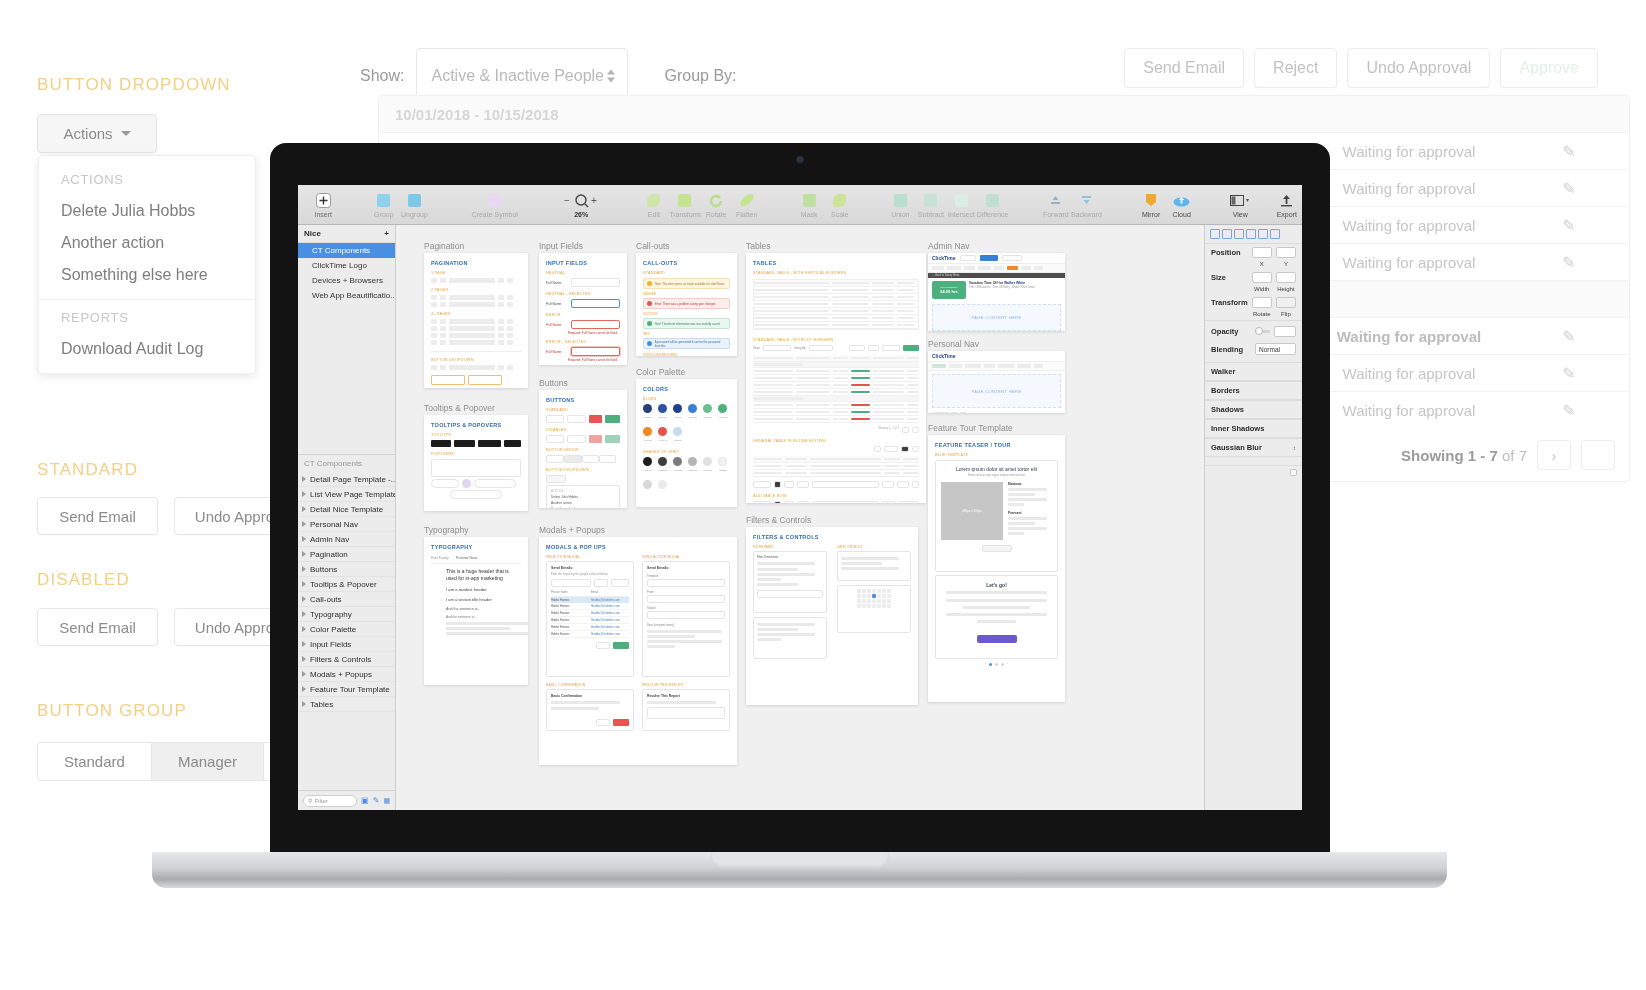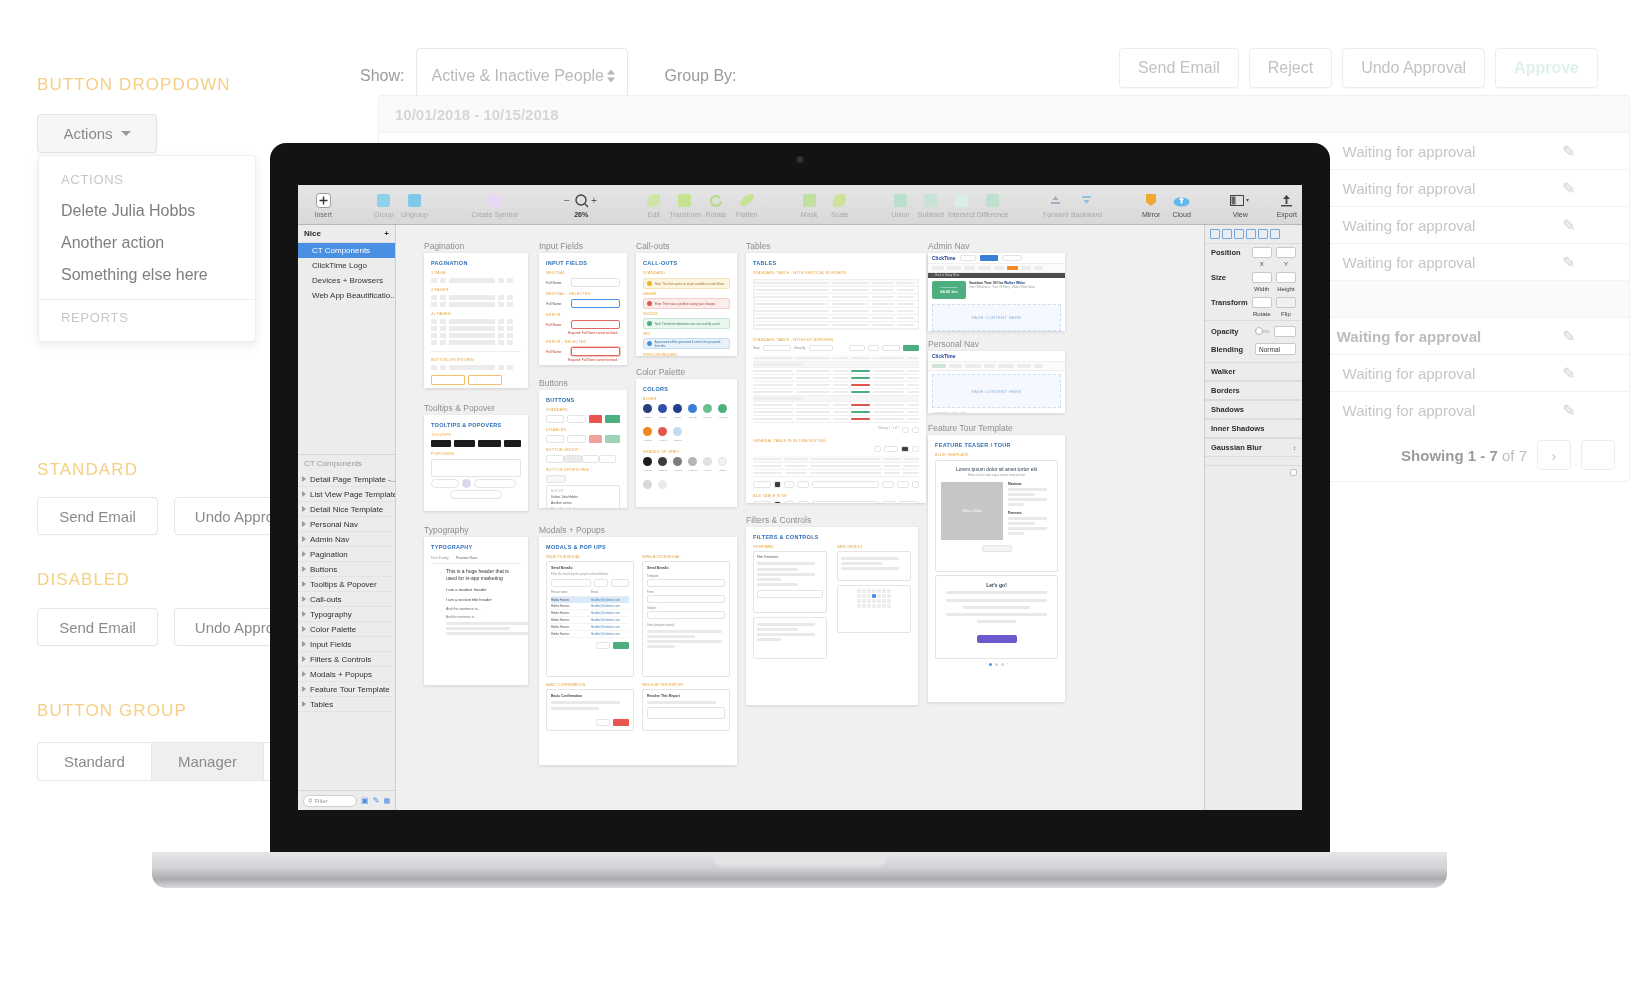--- a/index.html
+++ b/index.html
@@ -32,21 +32,21 @@
     color:#8b8b8b;
     font-size:15px;
     padding:0 18px;
     height:38px;
     white-space:nowrap;
     box-shadow: 0 1px 1px rgba(0,0,0,0.02);
   }
   .btn.ghost { background:#fff; }
   .btn.faded { color:#c9c9c9; border-color:#ececec; }
   .btn.approve {
-    background:#a6e0c0; border-color:#a6e0c0; color:#e3f6ec;font-weight:bold;
+    background:#a6e0c0; border-color:#a6e0c0; color:#e3f6ec;
   }
 
   
   #dropdown-btn {
     position:absolute; left:37px; top:114px;
     width:120px; height:39px;
     background:#f6f6f6; border:1px solid #e3e3e3; border-radius:4px;
     display:flex; align-items:center; justify-content:center; gap:8px;
     color:#8b8b8b; font-size:15px;
     box-shadow: 0 1px 2px rgba(0,0,0,0.04);
@@ -233,20 +233,21 @@
       <span class="caret"></span>
     </div>
 
     <div id="dropdown-menu">
       <div class="menu-head">ACTIONS</div>
       <div class="menu-item">Delete Julia Hobbs</div>
       <div class="menu-item">Another action</div>
       <div class="menu-item">Something else here</div>
       <div class="menu-divider"></div>
       <div class="menu-head">REPORTS</div>
+      <div class="menu-item">Download Audit Log</div>
     </div>
 
     <div class="section-label" style="left:37px; top:460px;">STANDARD</div>
     <div class="btn ghost" style="position:absolute;left:37px;top:497px;width:121px;">Send Email</div>
     <div class="btn ghost" style="position:absolute;left:174px;top:497px;width:140px;overflow:hidden;">Undo Approval</div>
 
     <div class="section-label" style="left:37px; top:570px;">DISABLED</div>
     <div class="btn ghost" style="position:absolute;left:37px;top:608px;width:121px;">Send Email</div>
     <div class="btn ghost" style="position:absolute;left:174px;top:608px;width:140px;overflow:hidden;">Undo Approval</div>
 

